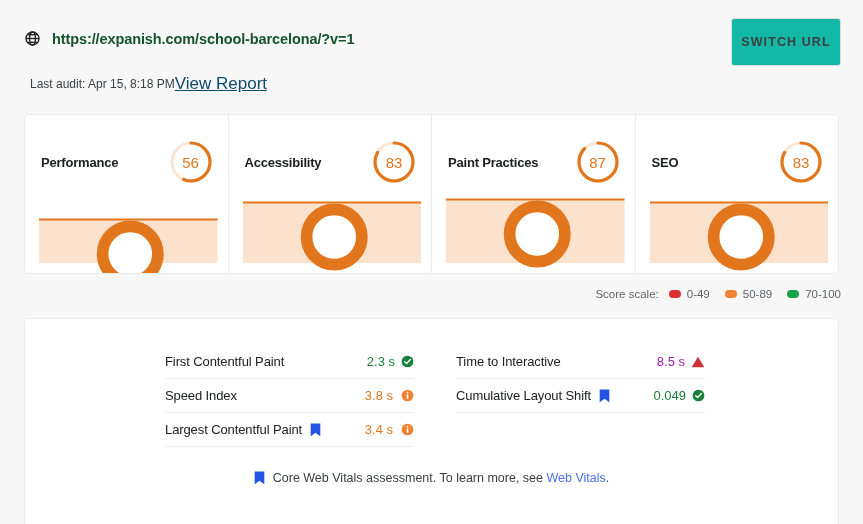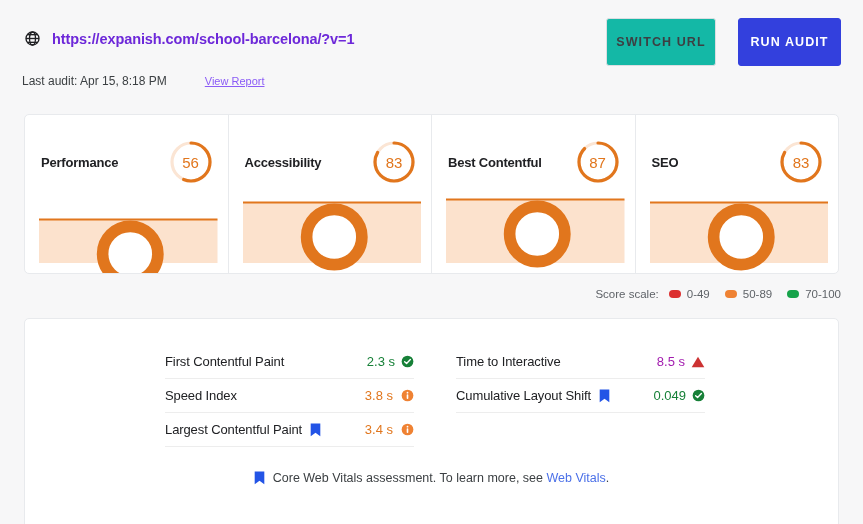--- a/index.html
+++ b/index.html
@@ -12,31 +12,31 @@
   .page { position: relative; width: 863px; height: 524px; overflow: hidden; }
 
   
   .header { position: absolute; left: 0; top: 0; width: 863px; height: 100px; }
   .url-row {
     position: absolute; left: 24px; top: 30px;
     display: flex; align-items: center; gap: 11px;
   }
   .globe-icon { width: 17px; height: 17px; display: block; flex: none; }
   .url-text {
-    font-size: 14.5px; font-weight: bold; color: #6d28d9;
+    font-size: 14.5px; font-weight: bold; color: #14532d;
     letter-spacing: -0.1px; white-space: nowrap;
   }
   .audit-row {
-    position: absolute; left: 22px; top: 74px;
+    position: absolute; left: 30px; top: 74px;
     display: flex; align-items: center; gap: 0;
   }
   .audit-text { font-size: 12px; color: #3c4043; white-space: nowrap; }
   .view-report {
-    font-size: 11px; color: #8b5cf6; text-decoration: underline;
-    margin-left: 38px; white-space: nowrap; cursor: pointer;
+    font-size: 17px; color: #0c4a6e; text-decoration: underline;
+    white-space: nowrap; cursor: pointer;
   }
 
   .btn-row { position: absolute; right: 22px; top: 18px; display: flex; gap: 22px; }
   .btn {
     font-size: 12.5px; font-weight: bold; letter-spacing: 1.1px;
     border-radius: 3px; cursor: pointer; display: flex;
     align-items: center; justify-content: center;
   }
   .btn-switch {
     width: 110px; height: 48px; background: #14b8a6;
@@ -142,21 +142,20 @@
       <span class="url-text">https://expanish.com/school-barcelona/?v=1</span>
     </div>
 
     <div class="audit-row">
       <span class="audit-text">Last audit: Apr 15, 8:18 PM</span>
       <span class="view-report">View Report</span>
     </div>
 
     <div class="btn-row">
       <button class="btn btn-switch">SWITCH URL</button>
-      <button class="btn btn-run">RUN AUDIT</button>
     </div>
   </div>
 
   <div class="scores">
 
     <div class="score-card">
       <div class="score-head">
         <span class="score-title">Performance</span>
         <span class="gauge">
           <svg viewBox="0 0 46 46">
@@ -194,21 +193,21 @@
           <path class="spark-line" fill="none" stroke="#e1761d" stroke-width="2" d="M0 13.600000000000001 L100 13.600000000000001" vector-effect="non-scaling-stroke"></path>
         </svg>
         <svg width="11" height="11" viewBox="0 0 11 11" style="position: absolute; right: -2px; top: 8.1px;" class="spark-dot">
           <circle cx="5.5" cy="5.5" r="3.8" fill="#ffffff" stroke="#e1761d" stroke-width="1.6"></circle>
         </svg>
       </div>
     </div>
 
     <div class="score-card">
       <div class="score-head">
-        <span class="score-title">Best Contentful</span>
+        <span class="score-title">Paint Practices</span>
         <span class="gauge">
           <svg viewBox="0 0 46 46">
             <circle cx="23" cy="23" r="19" fill="none" stroke="#fbe5d4" stroke-width="3.2"></circle>
             <circle class="gauge-arc" cx="23" cy="23" r="19" fill="none" stroke="#e1761d" stroke-width="3.2" stroke-linecap="round" transform="rotate(-90 23 23)" stroke-dasharray="103.86105312767856 15.519467708733577"></circle>
           </svg>
           <span class="gauge-val">87</span>
         </span>
       </div>
       <div class="spark">
         <svg class="spark-svg" viewBox="0 0 100 80" preserveAspectRatio="none">

